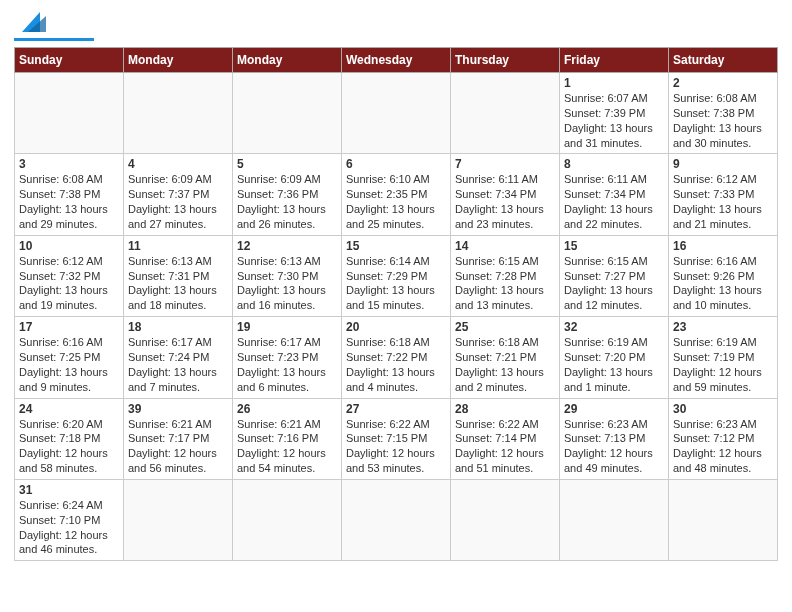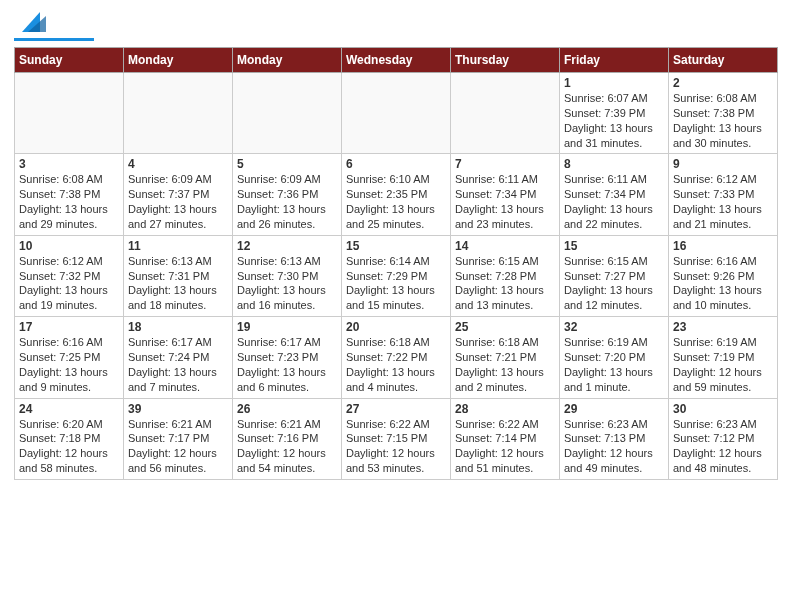--- a/index.html
+++ b/index.html
@@ -343,15 +343,30 @@
 and 49 minutes.</div>
           </td>
           <td>
             <span class="day-number">30</span>
             <div class="day-info">Sunrise: 6:23 AM
 Sunset: 7:12 PM
 Daylight: 12 hours
 and 48 minutes.</div>
           </td>
         </tr>
+        <tr class="last-row">
+          <td>
+            <span class="day-number">31</span>
+            <div class="day-info">Sunrise: 6:24 AM
+Sunset: 7:10 PM
+Daylight: 12 hours
+and 46 minutes.</div>
+          </td>
+          <td class="empty"></td>
+          <td class="empty"></td>
+          <td class="empty"></td>
+          <td class="empty"></td>
+          <td class="empty"></td>
+          <td class="empty"></td>
+        </tr>
       </tbody>
   </table>
 </div>
 
 </body></html>

